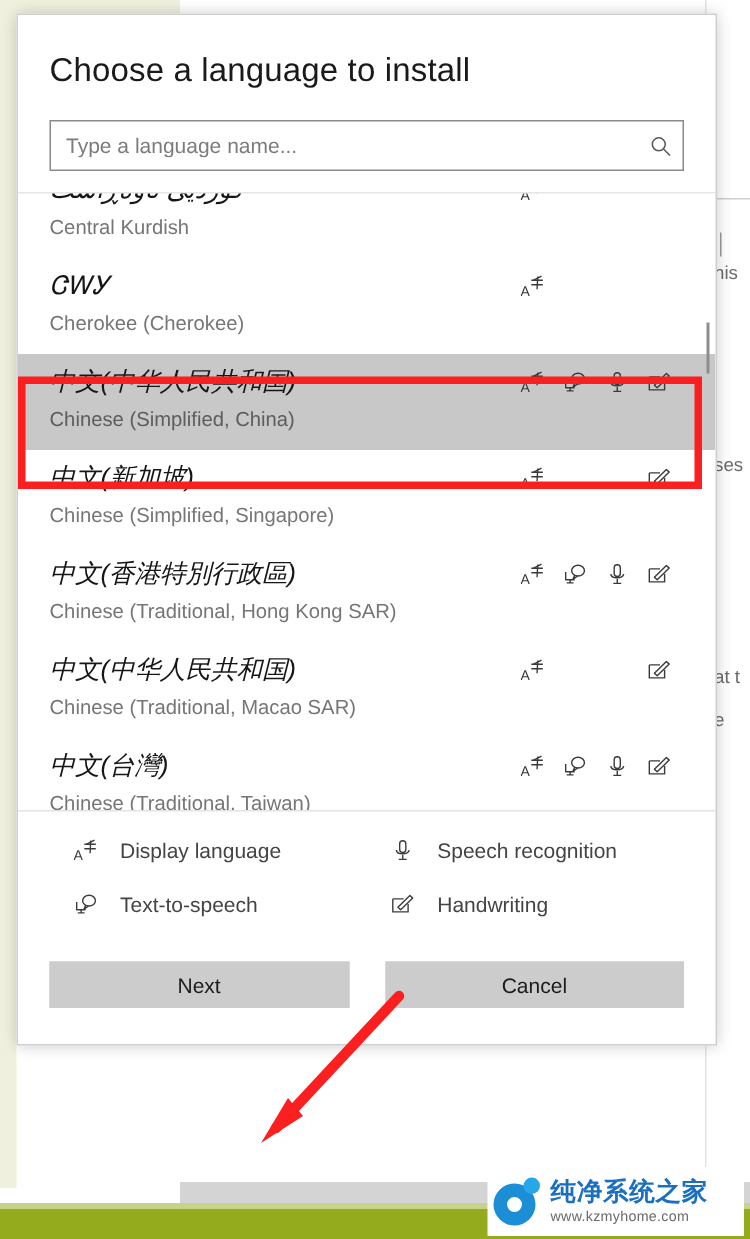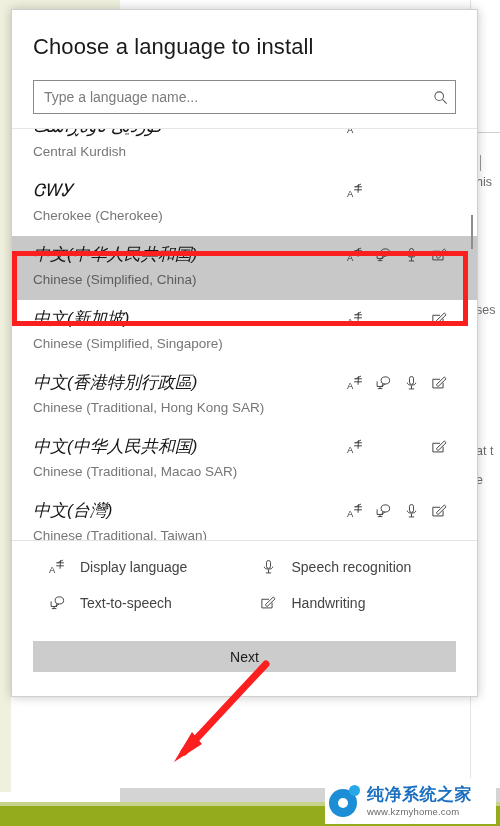--- a/index.html
+++ b/index.html
@@ -711,20 +711,21 @@
               <path d="M6.2 11.6 L15.6 2.4 L17.8 4.4 L8.4 13.6 Z" stroke-linejoin="round"></path>
             </svg>
           </span>
           <span class="legend-label">Handwriting</span>
         </div>
       </div>
   </div>
 
   <div class="button-bar">
     <button class="dlg-button">Next</button>
+    <button class="dlg-button">Cancel</button>
   </div>
 
 </div>
 
 <div class="anno-rect"></div>
 <svg class="anno-arrow" viewBox="0 0 130 115">
   <g>
     <line x1="126" y1="4" x2="44" y2="92" stroke="#fb1f1f" stroke-width="7" stroke-linecap="round"></line>
     <polygon points="34,102 62,84 52,72" fill="#fb1f1f"></polygon>
   </g>

